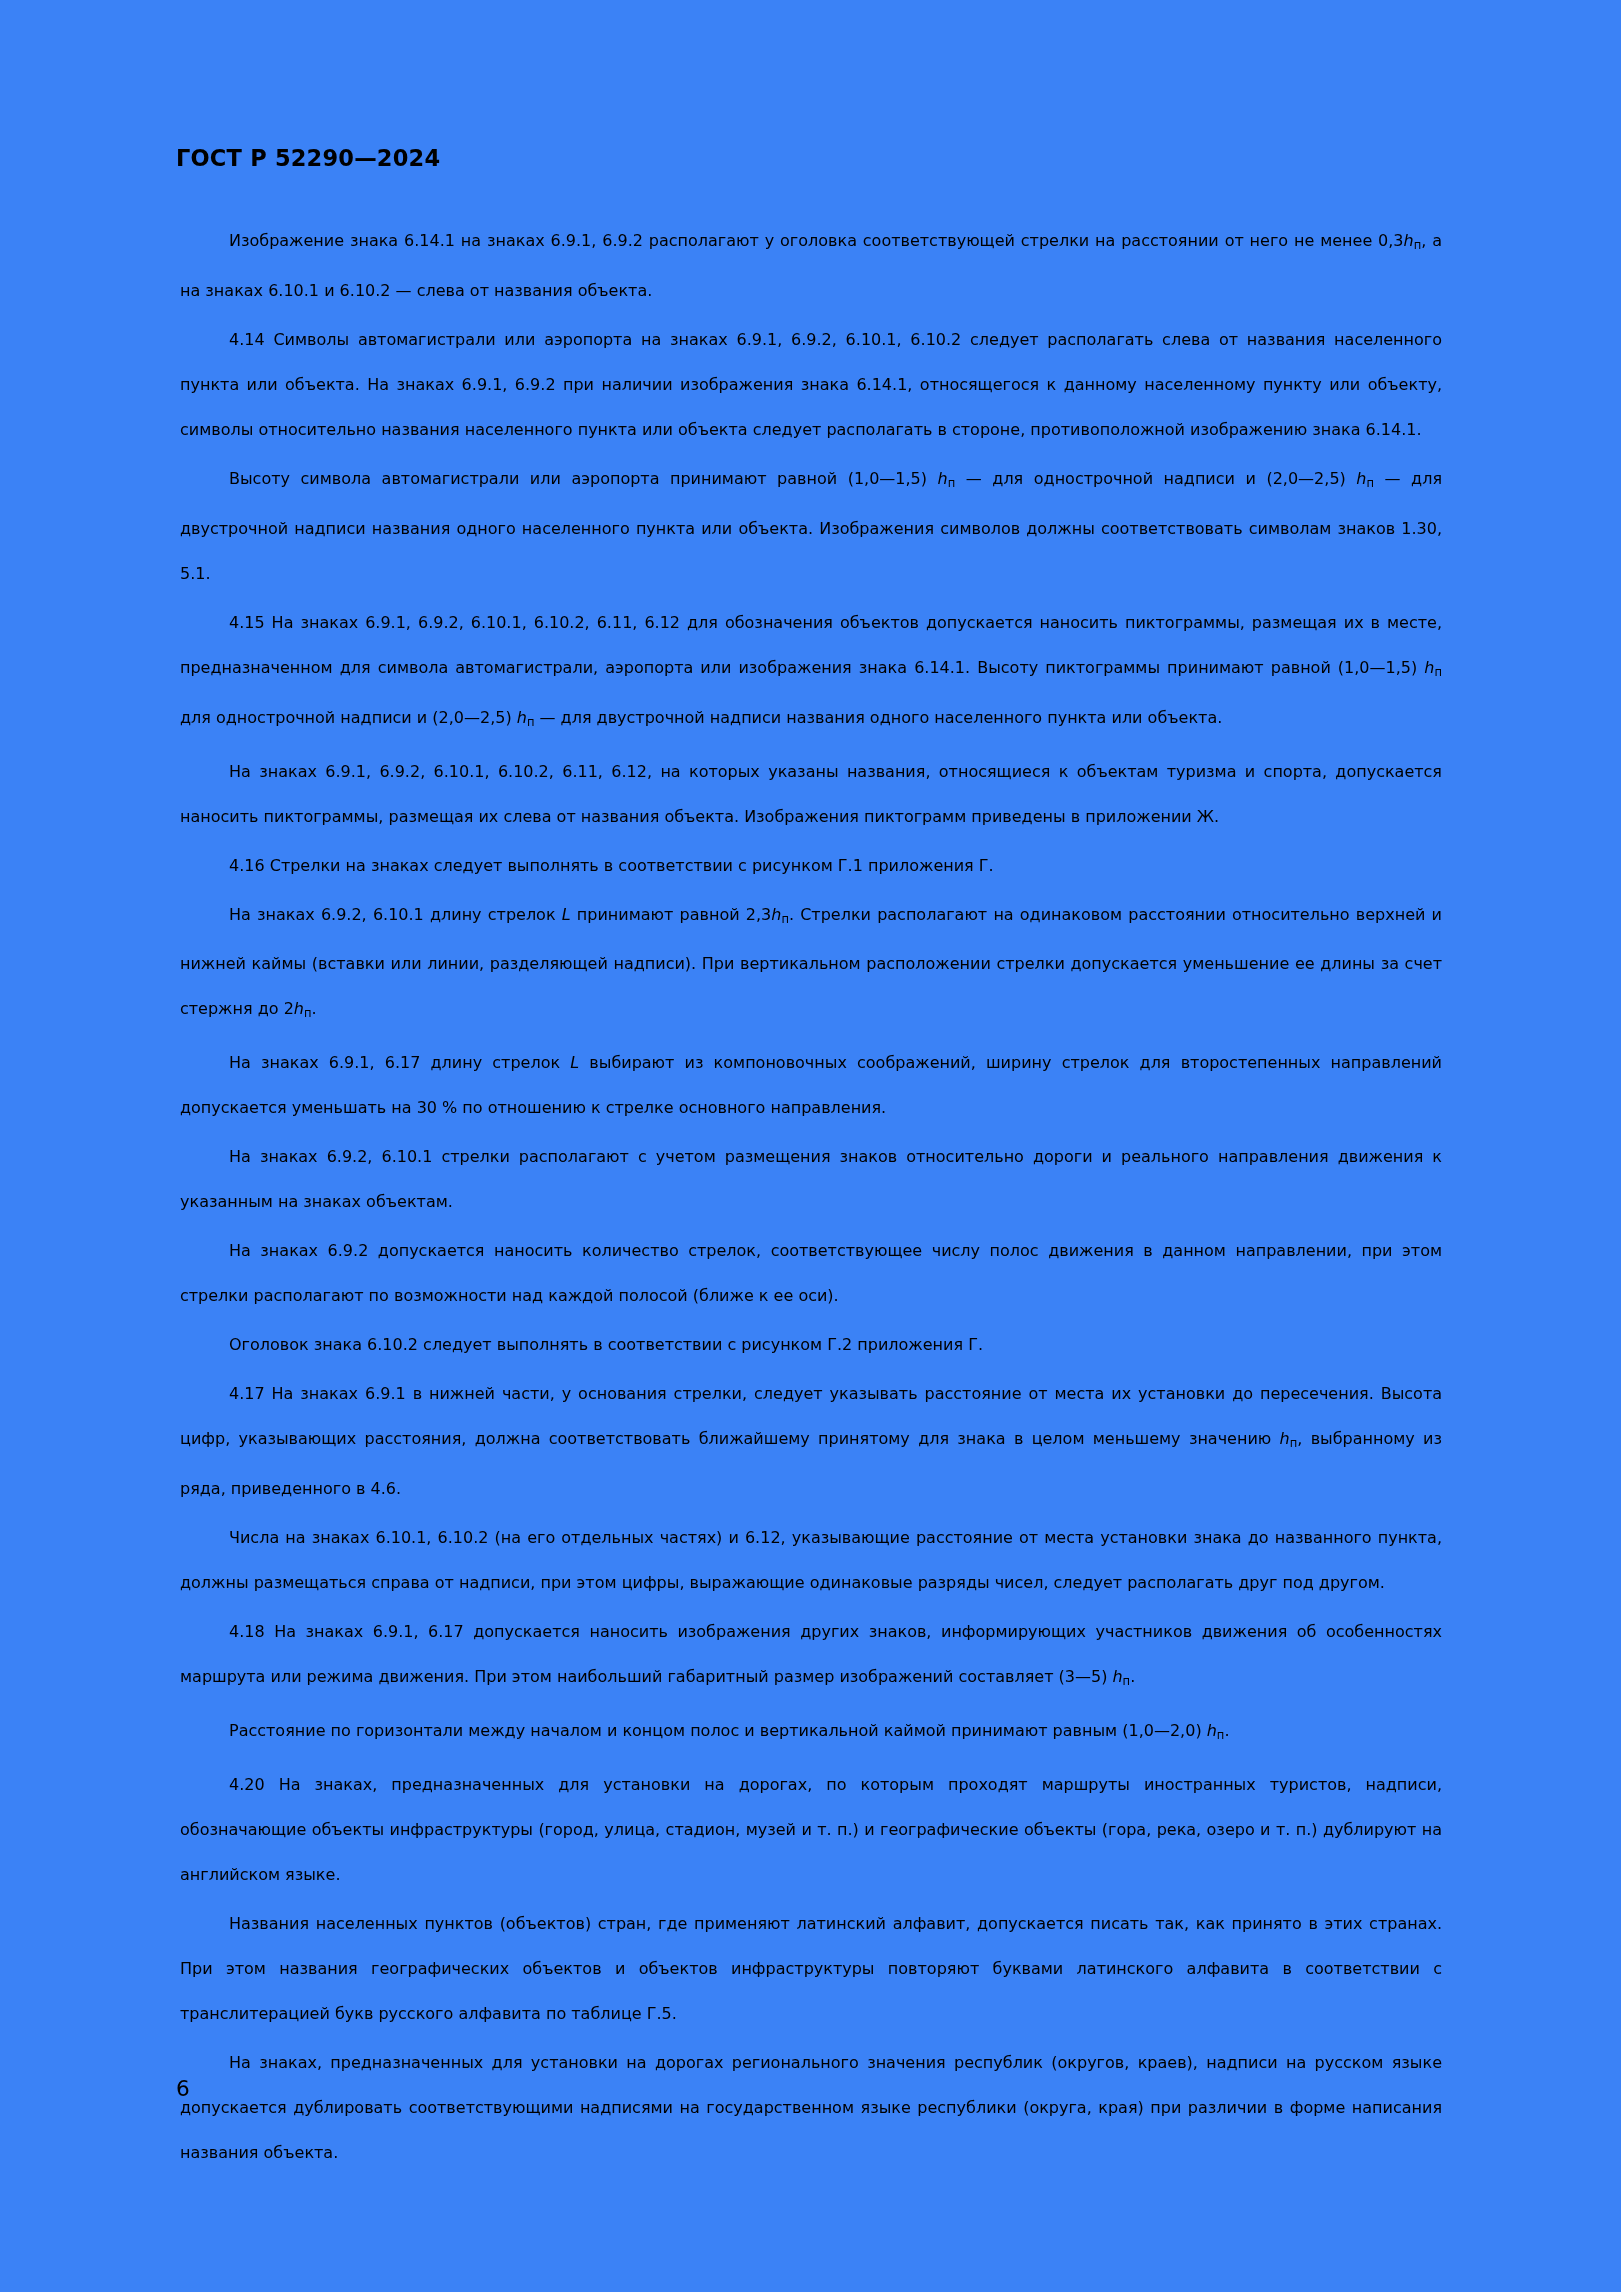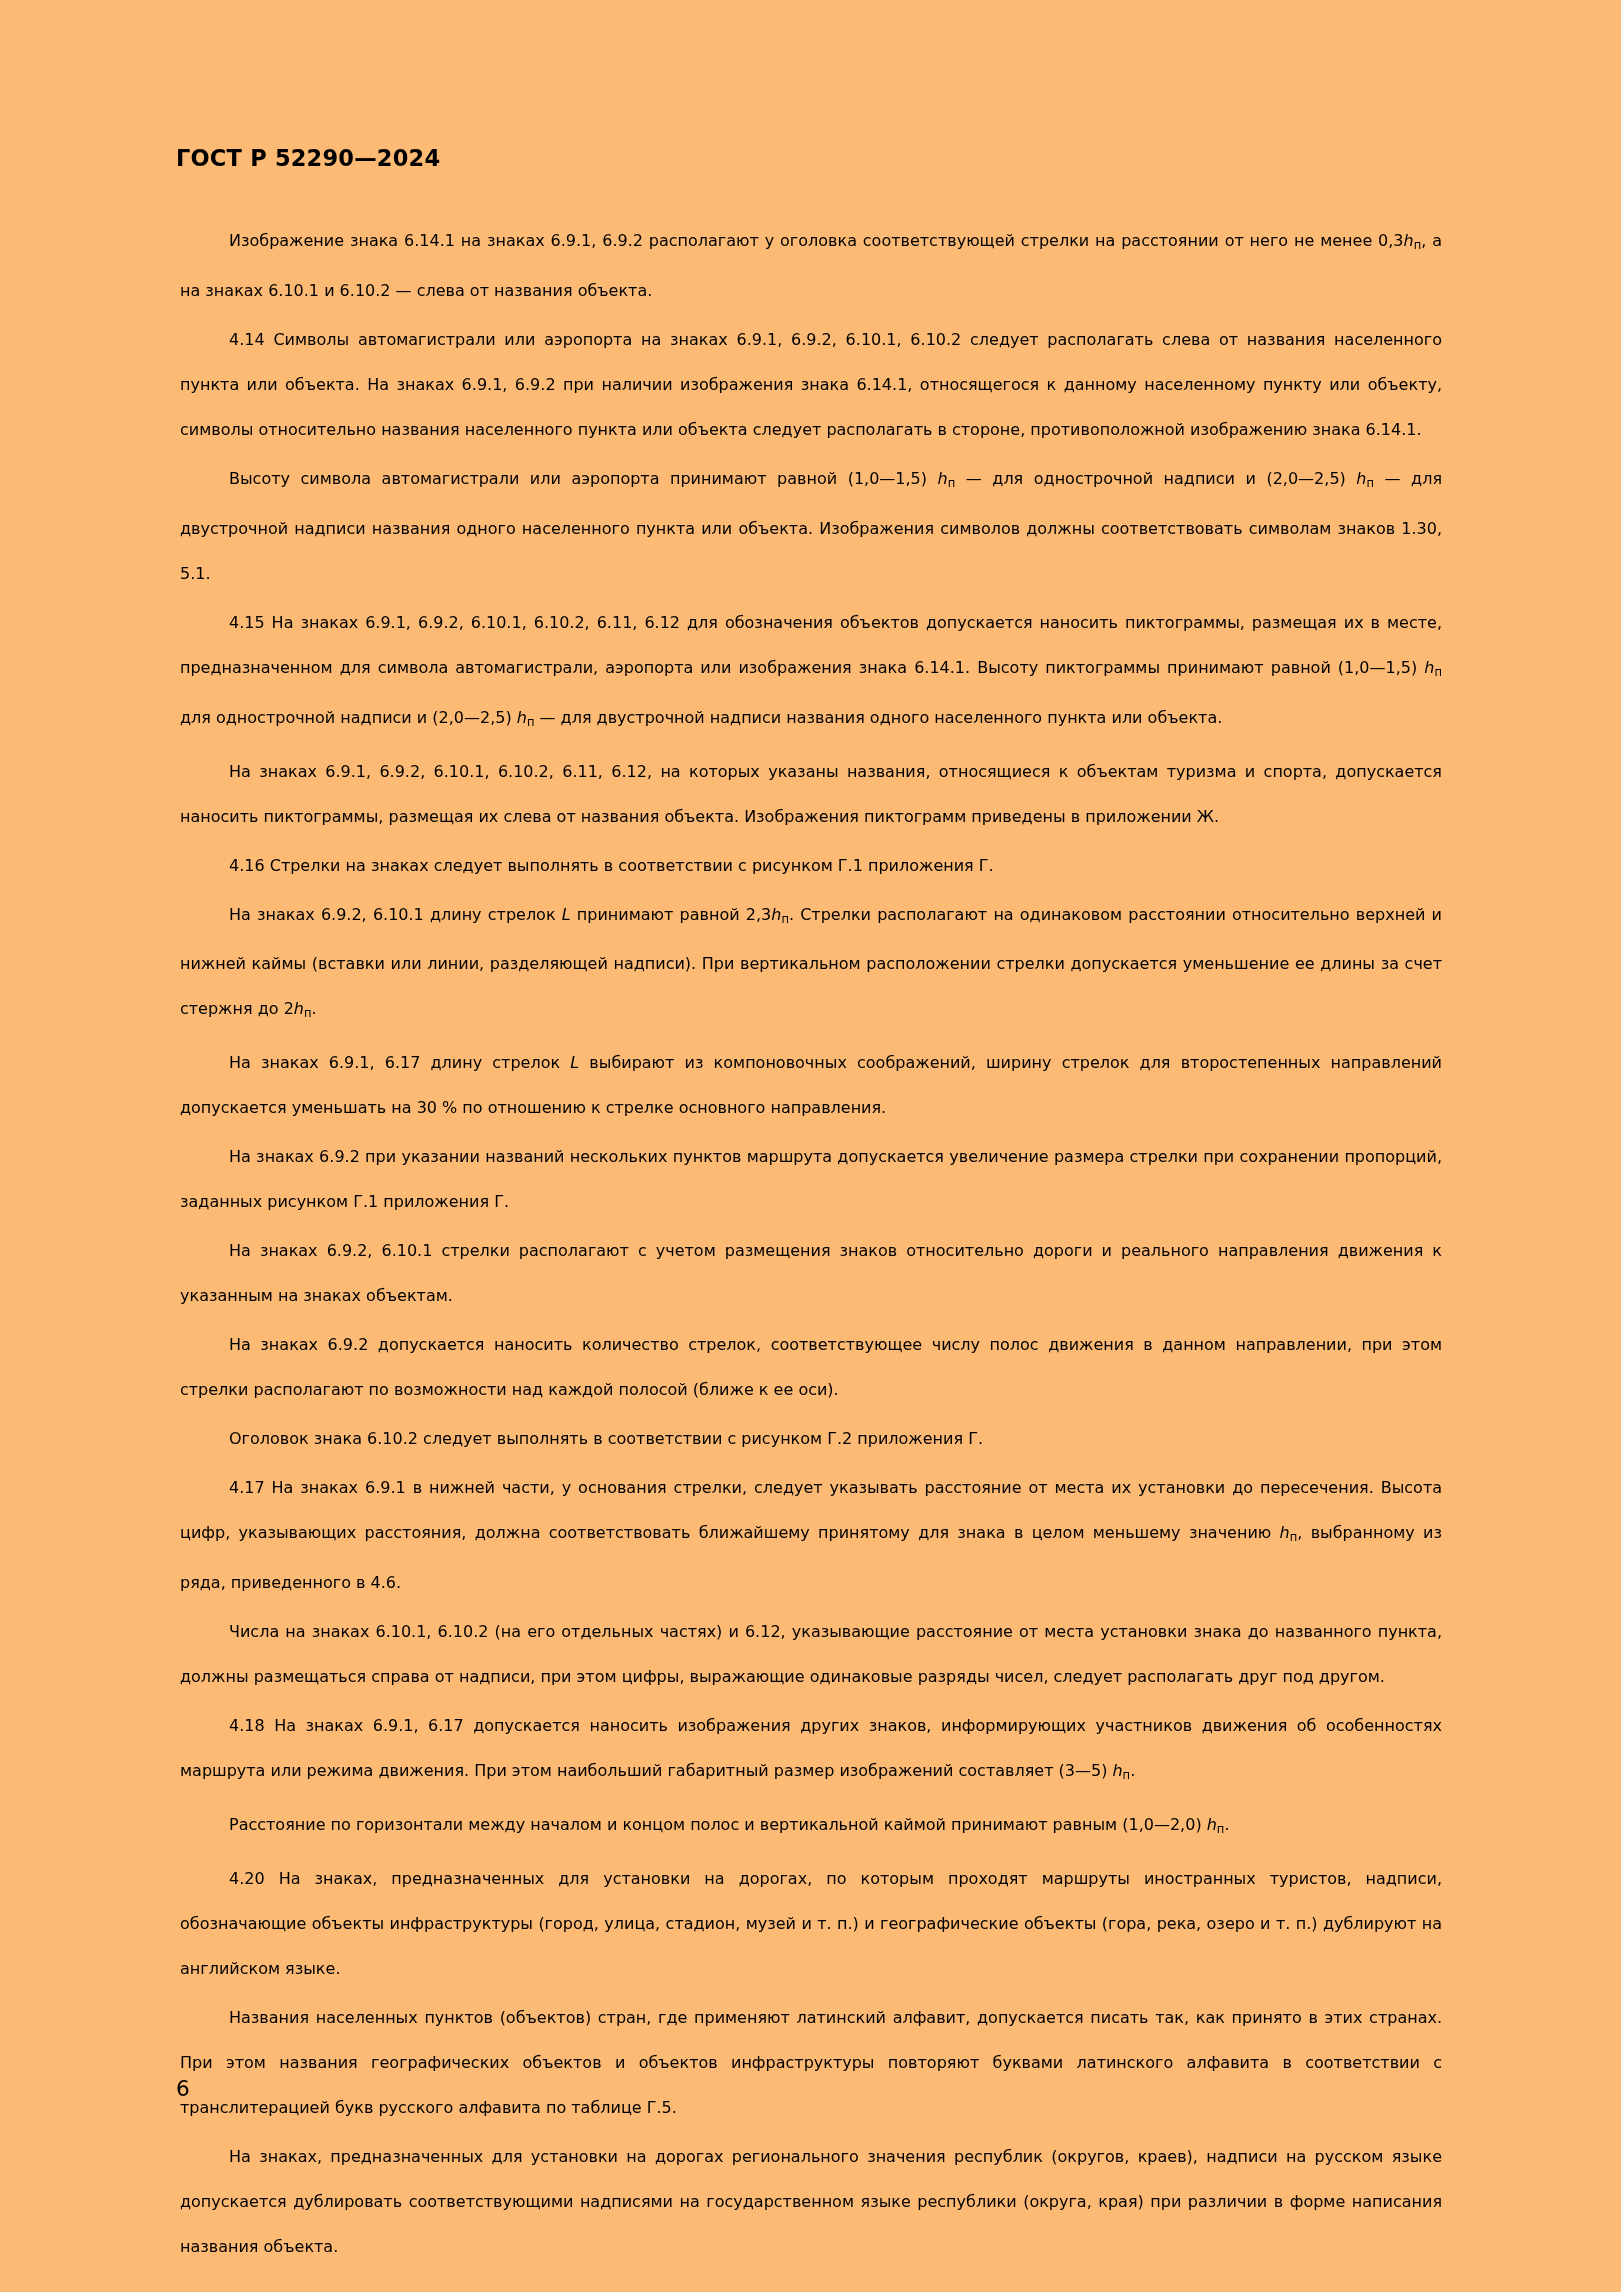--- a/index.html
+++ b/index.html
@@ -4,21 +4,21 @@
 <style>
   html, body {
     margin: 0;
     padding: 0;
     background: #ffffff;
   }
   .page {
     position: relative;
     width: 1621px;
     height: 2293px;
-    background: #fdba74;
+    background: #3b82f6;
     font-family: "DejaVu Sans", sans-serif;
     color: #000000;
     box-sizing: border-box;
   }
   .header {
     position: absolute;
     top: 145px;
     left: 176px;
     font-size: 22.5px;
     font-weight: bold;
@@ -93,23 +93,20 @@
     </p>
 
     <p class="para indent">
       На знаках 6.9.2, 6.10.1 длину стрелок <i>L</i> принимают равной 2,3<i>h</i><sub>п</sub>. Стрелки располагают на одинаковом расстоянии относительно верхней и нижней каймы (вставки или линии, разделяющей надписи). При вертикальном расположении стрелки допускается уменьшение ее длины за счет стержня до 2<i>h</i><sub>п</sub>.
     </p>
 
     <p class="para indent">
       На знаках 6.9.1, 6.17 длину стрелок <i>L</i> выбирают из компоновочных соображений, ширину стрелок для второстепенных направлений допускается уменьшать на 30 % по отношению к стрелке основного направления.
     </p>
 
-    <p class="para indent">
-      На знаках 6.9.2 при указании названий нескольких пунктов маршрута допускается увеличение размера стрелки при сохранении пропорций, заданных рисунком Г.1 приложения Г.
-    </p>
 
     <p class="para indent">
       На знаках 6.9.2, 6.10.1 стрелки располагают с учетом размещения знаков относительно дороги и реального направления движения к указанным на знаках объектам.
     </p>
 
     <p class="para indent">
       На знаках 6.9.2 допускается наносить количество стрелок, соответствующее числу полос движения в данном направлении, при этом стрелки располагают по возможности над каждой полосой (ближе к ее оси).
     </p>
 
     <p class="para indent">

